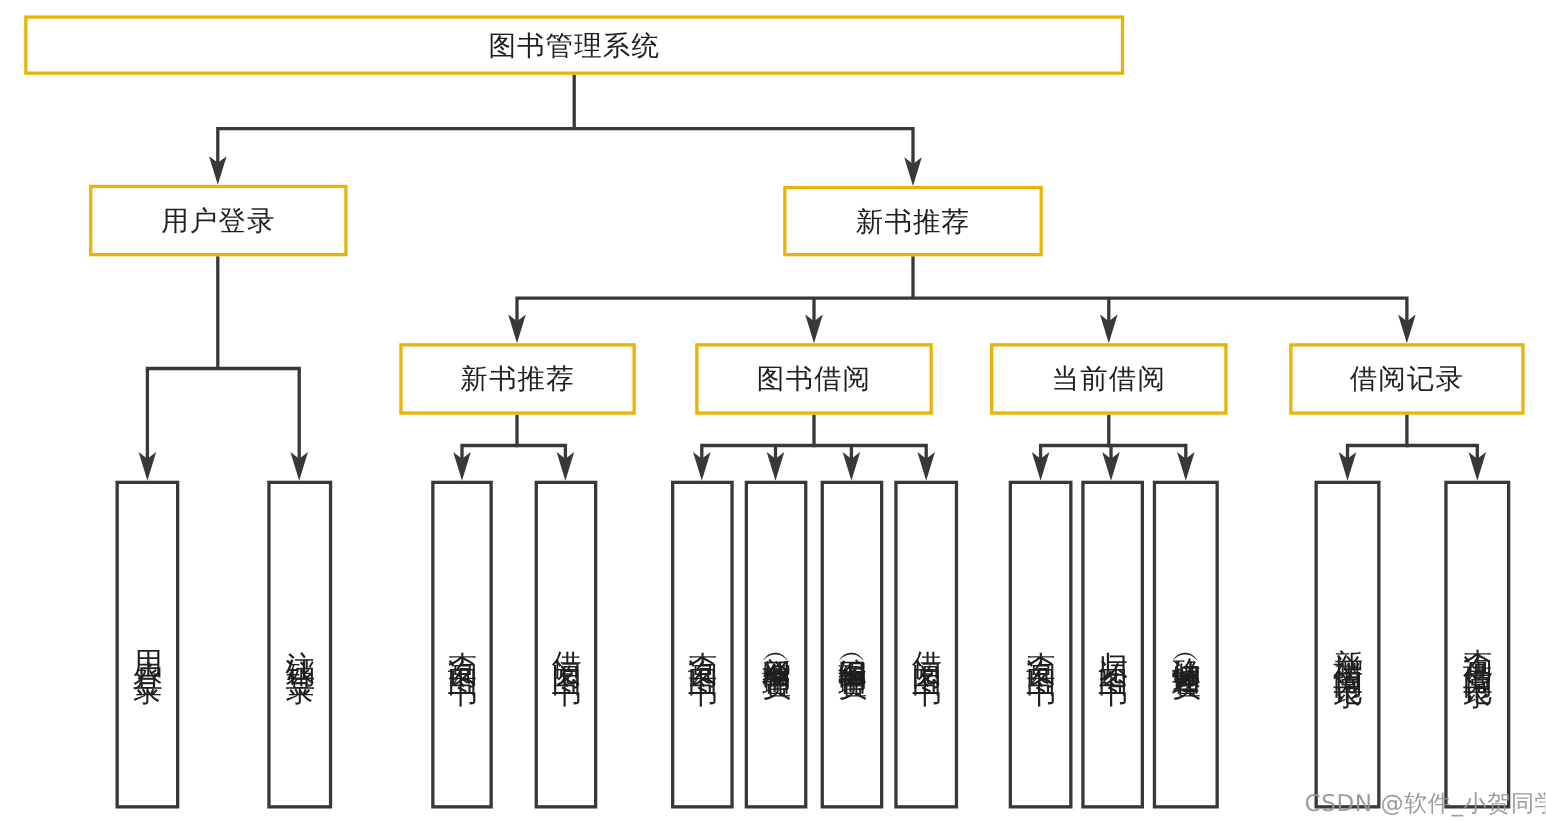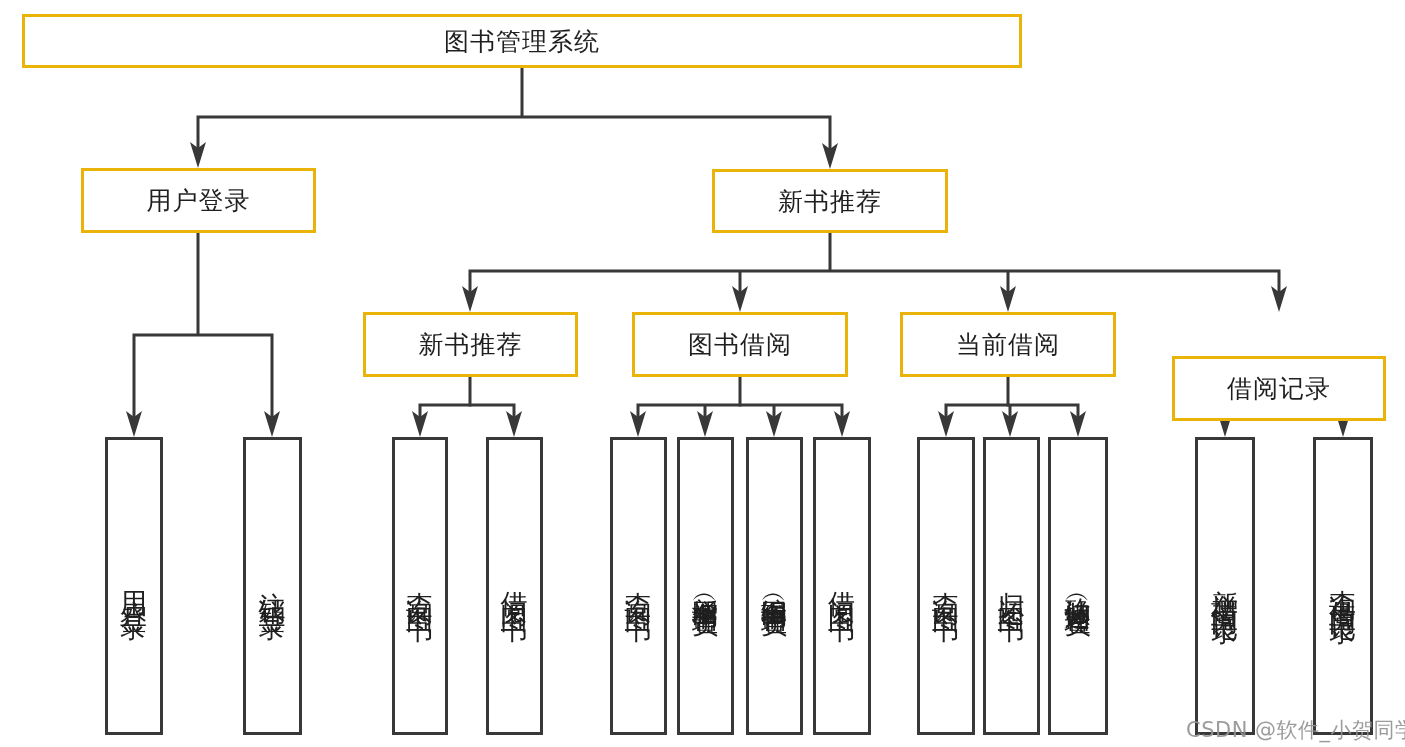--- a/index.html
+++ b/index.html
@@ -100,21 +100,21 @@
 
   <div class="hbox" style="left:363px;top:312px;width:215px;height:65px;">
     <span>新书推荐</span>
   </div>
   <div class="hbox" style="left:632px;top:312px;width:216px;height:65px;">
     <span>图书借阅</span>
   </div>
   <div class="hbox" style="left:900px;top:312px;width:216px;height:65px;">
     <span>当前借阅</span>
   </div>
-  <div class="hbox" style="left:1172px;top:312px;width:214px;height:65px;margin-top:44px;">
+  <div class="hbox" style="left:1172px;top:312px;width:214px;height:65px;">
     <span>借阅记录</span>
   </div>
 
   <div class="leaf" style="left:105px;width:58px;">
     <span>用户登录</span>
   </div>
   <div class="leaf" style="left:243px;width:59px;">
     <span>注销登录</span>
   </div>
 

